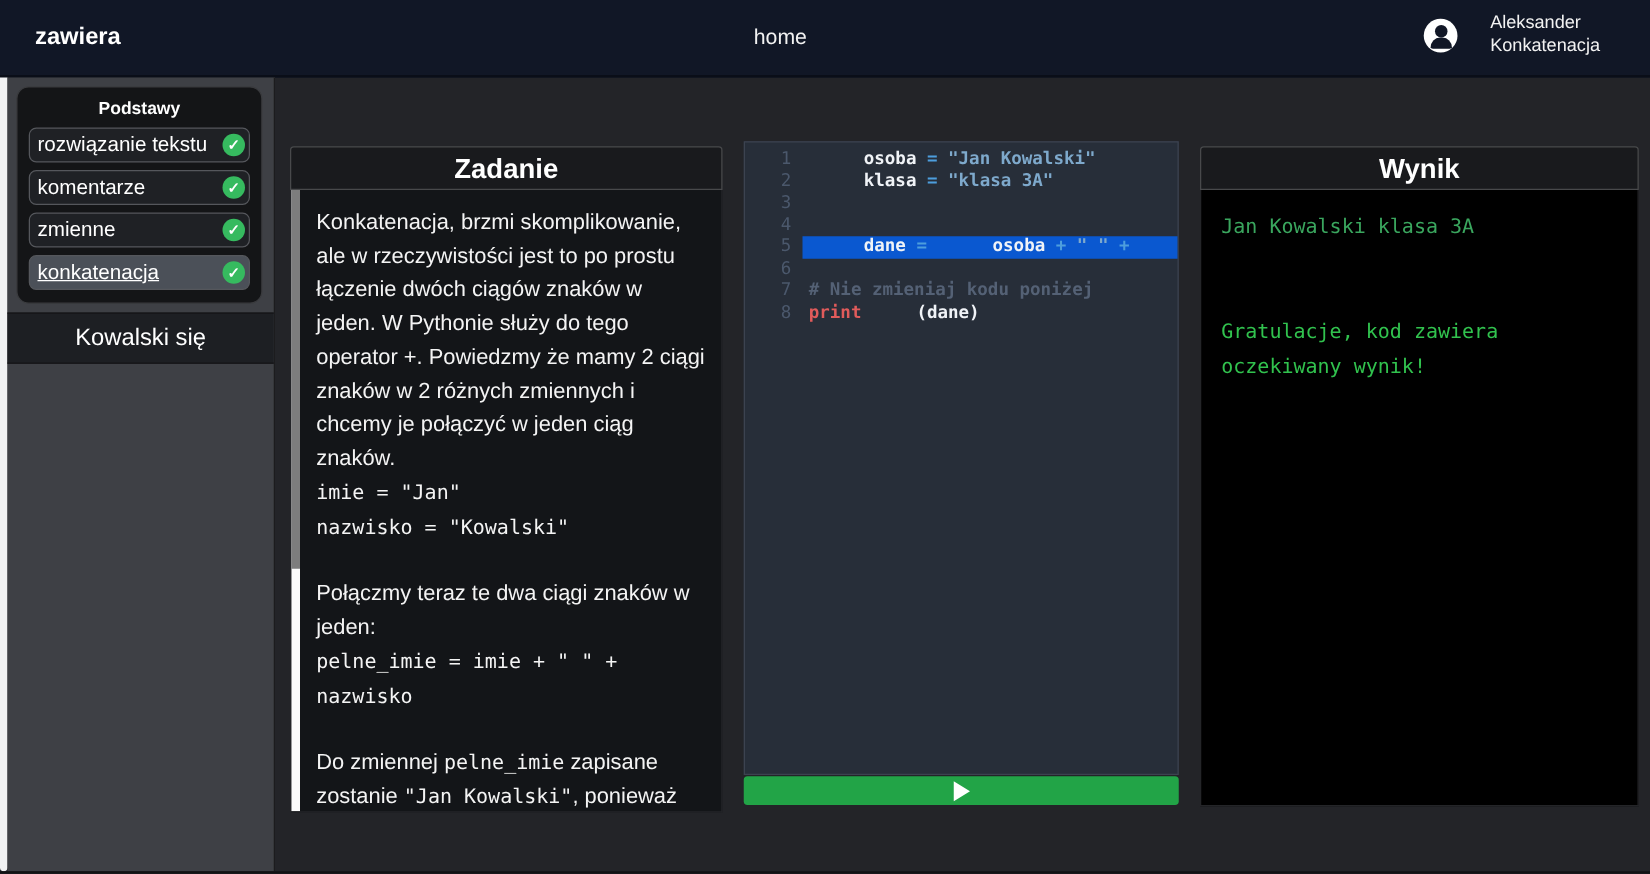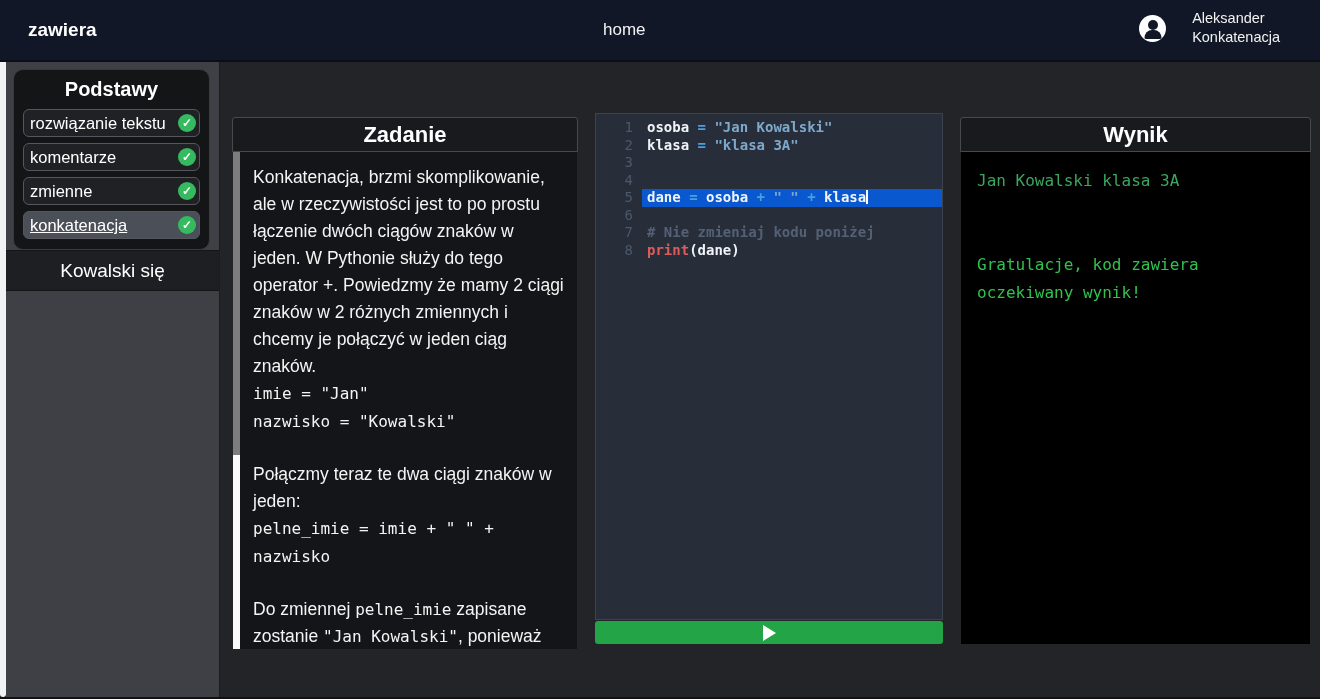--- a/index.html
+++ b/index.html
@@ -33,21 +33,21 @@
     background:#f1f2f3; border-radius:0 0 4px 4px;
   }
 
   
   .sidebar { position:absolute; left:6px; top:62px; width:214px; height:635px; background:var(--sidebar_bg); border-right:1px solid #1c1c1e; }
   .side-card {
     position:absolute; left:7px; top:7px; width:197px;
     background:#141517; border:1px solid #3a3b3e; border-radius:10px;
     padding:6px 9px 10px 9px;
   }
-  .side-card-title { color:#fff; font-size:20px; font-weight:600; text-align:center; margin:2px 0 8px 0; }
+  .side-card-title { color:#fff; font-size:14px; font-weight:600; text-align:center; margin:2px 0 8px 0; }
   .side-item {
     position:relative; height:28px; margin-bottom:6px;
     background:#1f2125; border:1px solid #55575c; border-radius:6px;
     color:#fff; font-size:16.5px; line-height:26px; padding-left:6px;
     cursor:pointer; white-space:nowrap; overflow:hidden;
   }
   .side-item:last-child { margin-bottom:0;text-decoration:underline; }
   .side-item.active { background:#4b5058; }
   .check-icon {
     position:absolute; right:3px; top:4px; width:18px; height:18px; border-radius:50%;
@@ -90,21 +90,21 @@
   .editor {
     position:absolute; top:0; left:0; right:0; height:507px;
     background:var(--editor_bg); border:1px solid #3c4350;
     font-family:"DejaVu Sans Mono", monospace; font-size:14px; font-weight:bold;
     padding-top:5px; cursor:text; overflow:hidden;
   }
   .code-row { display:flex; height:17.5px; line-height:17.5px; }
   .gutter { width:46px; text-align:right; padding-right:9px; color:#4b586c; font-weight:normal; flex:none; }
   .code-content { flex:1; padding-left:5px; white-space:pre; }
   .code-row.active .code-content { background:var(--selection_blue); }
-  .tok-var { color:#f0f3f7; }
+  .tok-var { color:#f0f3f7;margin-left:44px; }
   .tok-op { color:var(--operator_blue); }
   .tok-str { color:var(--string_blue); }
   .tok-comment { color:var(--comment_gray); }
   .tok-func { color:#e05b5b; }
   .cursor-caret { display:inline-block; width:2px; height:14px; background:#fff; vertical-align:-2px; }
   .run-button {
     position:absolute; left:0; right:0; bottom:0; height:23px;
     background:var(--run_green); border:none; border-radius:3px; cursor:pointer;
     display:flex; align-items:center; justify-content:center;
   }

